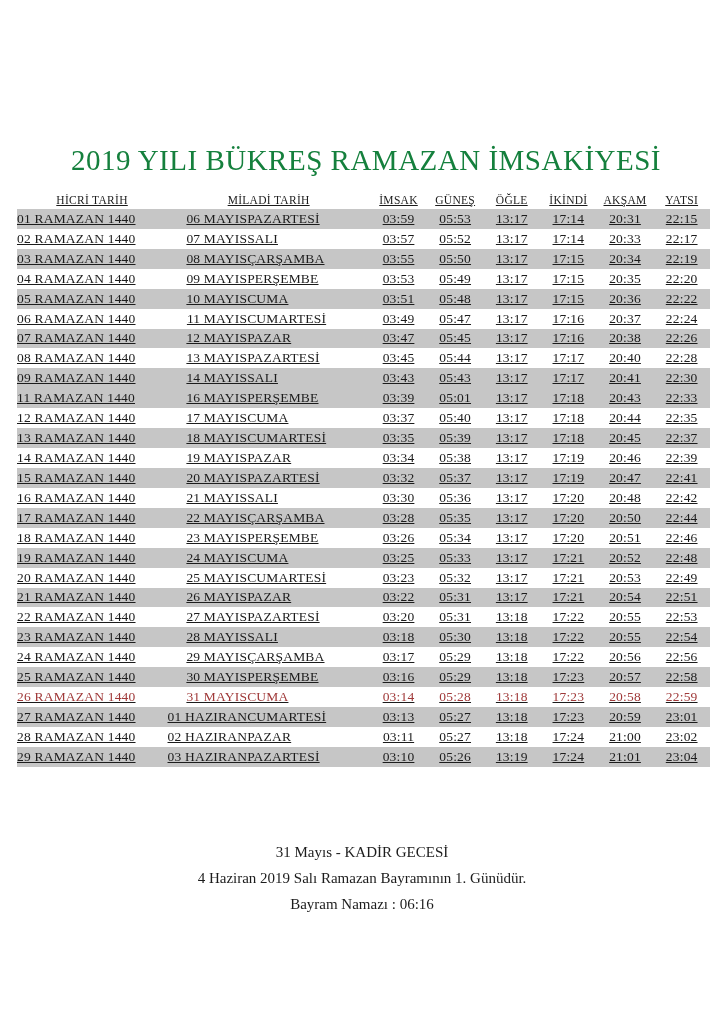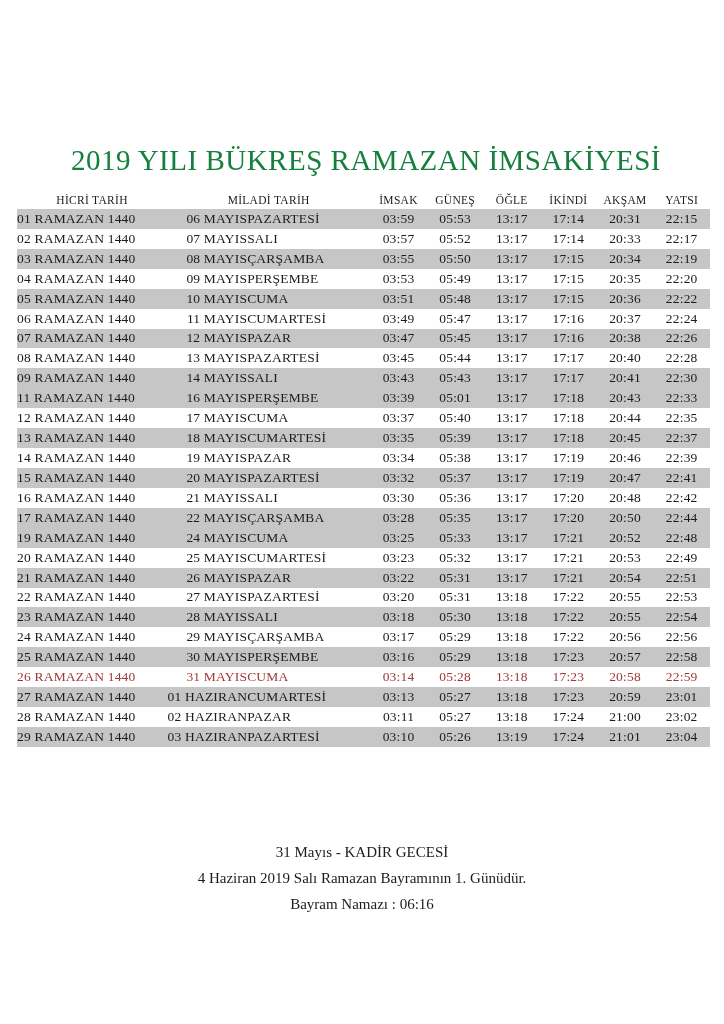--- a/index.html
+++ b/index.html
@@ -29,20 +29,21 @@
     color: #15803d;
     white-space: nowrap;
   }
   table.imsakiye {
     position: absolute;
     top: 191px;
     left: 17px;
     width: 693px;
     border-collapse: collapse;
     table-layout: fixed;
+    text-decoration: underline;
   }
   table.imsakiye col.c-hicri { width: 150px; }
   table.imsakiye col.c-date  { width: 80px;  }
   table.imsakiye col.c-day   { width: 123px; }
   table.imsakiye col.c-time  { width: 56.6px; }
   table.imsakiye th {
     font-weight: normal;
     font-size: 11.5px;
     letter-spacing: 0.3px;
     height: 18px;
@@ -281,20 +282,31 @@
           <td class="cell-hicri">17 RAMAZAN 1440</td>
           <td class="cell-date">22 MAYIS</td>
           <td class="cell-day">ÇARŞAMBA</td>
           <td class="cell-time">03:28</td>
           <td class="cell-time">05:35</td>
           <td class="cell-time">13:17</td>
           <td class="cell-time">17:20</td>
           <td class="cell-time">20:50</td>
           <td class="cell-time">22:44</td>
         </tr>
+        <tr>
+          <td class="cell-hicri">18 RAMAZAN 1440</td>
+          <td class="cell-date">23 MAYIS</td>
+          <td class="cell-day">PERŞEMBE</td>
+          <td class="cell-time">03:26</td>
+          <td class="cell-time">05:34</td>
+          <td class="cell-time">13:17</td>
+          <td class="cell-time">17:20</td>
+          <td class="cell-time">20:51</td>
+          <td class="cell-time">22:46</td>
+        </tr>
         <tr class="stripe">
           <td class="cell-hicri">19 RAMAZAN 1440</td>
           <td class="cell-date">24 MAYIS</td>
           <td class="cell-day">CUMA</td>
           <td class="cell-time">03:25</td>
           <td class="cell-time">05:33</td>
           <td class="cell-time">13:17</td>
           <td class="cell-time">17:21</td>
           <td class="cell-time">20:52</td>
           <td class="cell-time">22:48</td>

